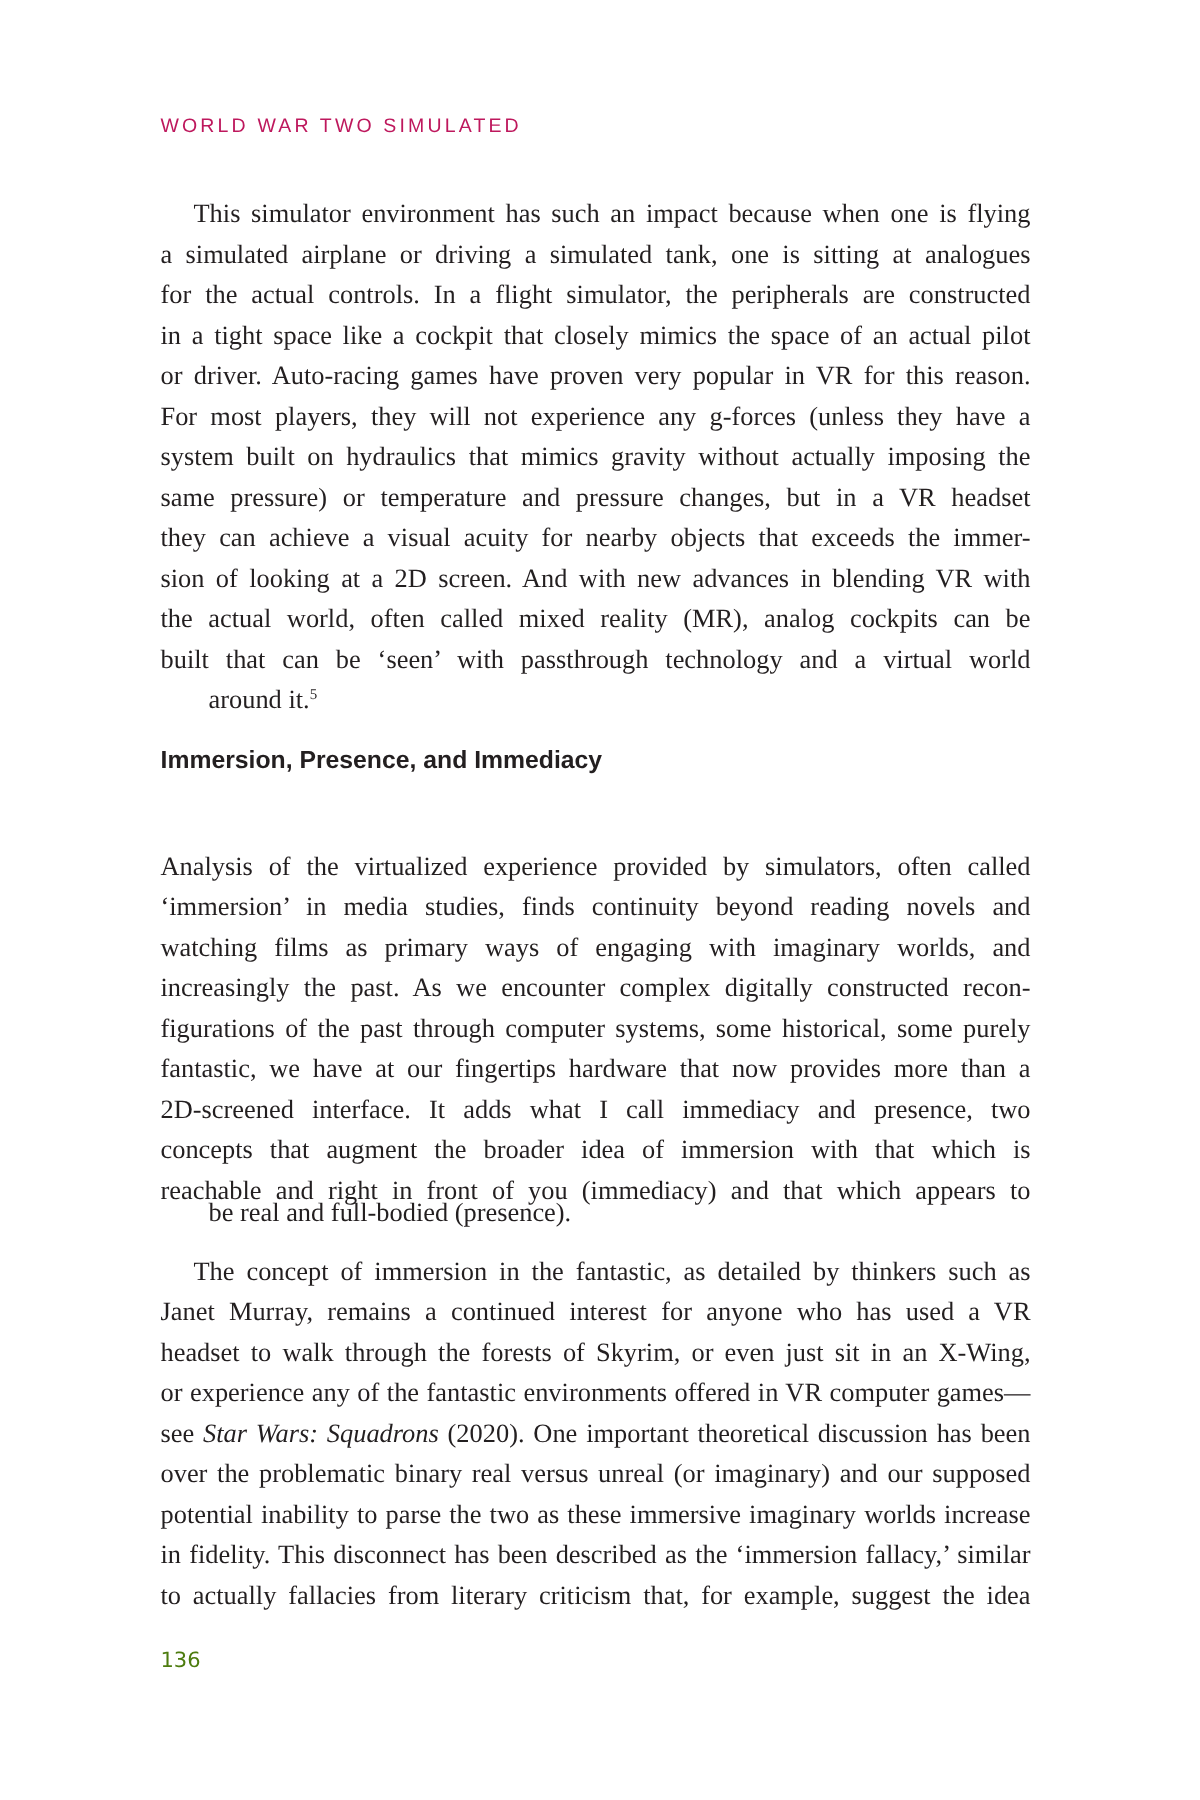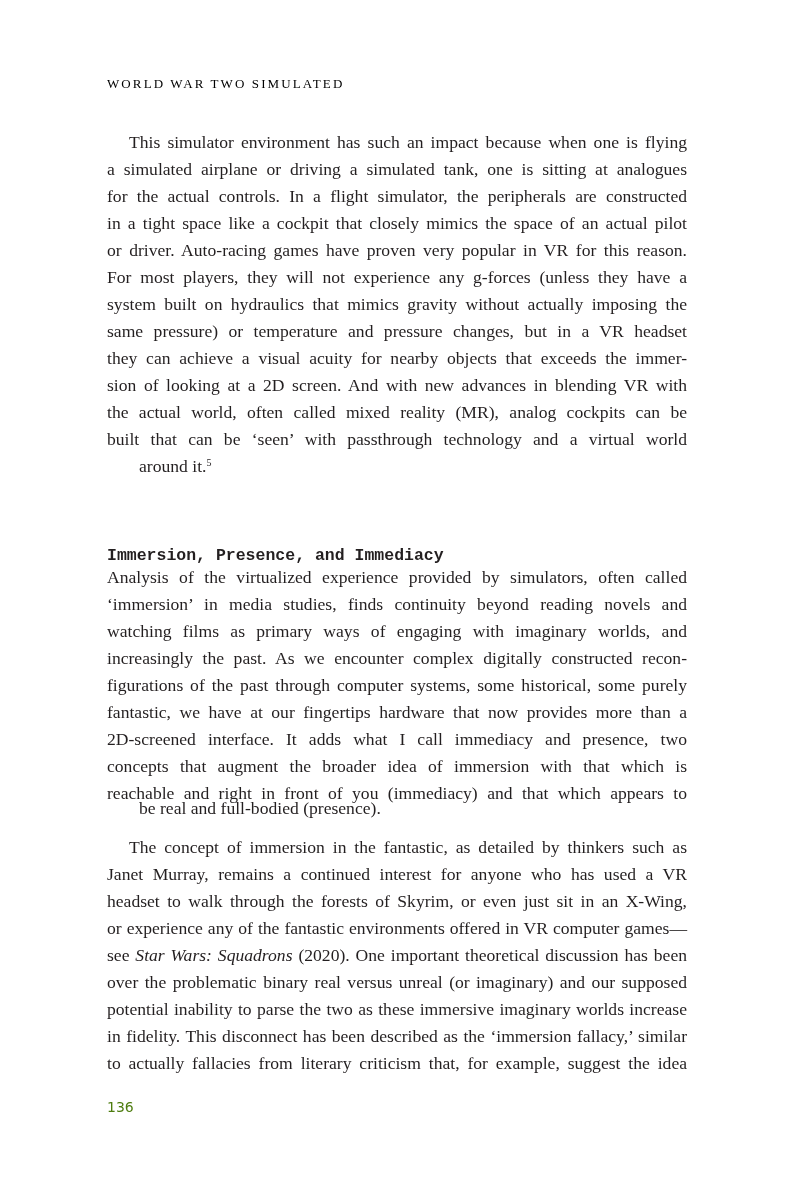--- a/index.html
+++ b/index.html
@@ -2,34 +2,34 @@
 <html><head>
 <meta charset="utf-8">
 <style>
   html, body { margin: 0; padding: 0; }
   body {
     width: 800px; height: 1200px; background: #ffffff; position: relative;
     overflow: hidden; color: #231f20;
   }
   .running-head {
     position: absolute; left: 107px; top: 76px;
-    font-family: Liberation Serif, serif; font-size: 13px;
-    letter-spacing: 2.1px; color: #000000;
+    font-family: Liberation Sans, sans-serif; font-size: 13px;
+    letter-spacing: 2.1px; color: #be185d;
   }
   .line {
     position: absolute; left: 107px; width: 580px;
     font-family: "Liberation Serif", serif; font-size: 17.6px;
     line-height: 20px; white-space: nowrap;
     text-align: justify; text-align-last: justify;
   }
   .line.last { text-align-last: left; margin-left: 32px; }
   .line.indent { left: 129px; width: 558px; }
   .heading {
-    position: absolute; left: 107px; top: 546px;
-    font-family: Liberation Mono, monospace; font-weight: bold;
+    position: absolute; left: 107px; top: 498px;
+    font-family: Liberation Sans, sans-serif; font-weight: bold;
     font-size: 16.5px; color: #231f20;
   }
   .folio {
     position: absolute; left: 107px; top: 1099px;
     font-family: "DejaVu Sans", sans-serif; font-size: 14px; color: #4d7c0f;
   }
   sup.fn { font-size: 10px; vertical-align: 6px; line-height: 0; }
   em { font-style: italic; }
 </style>
 </head>

